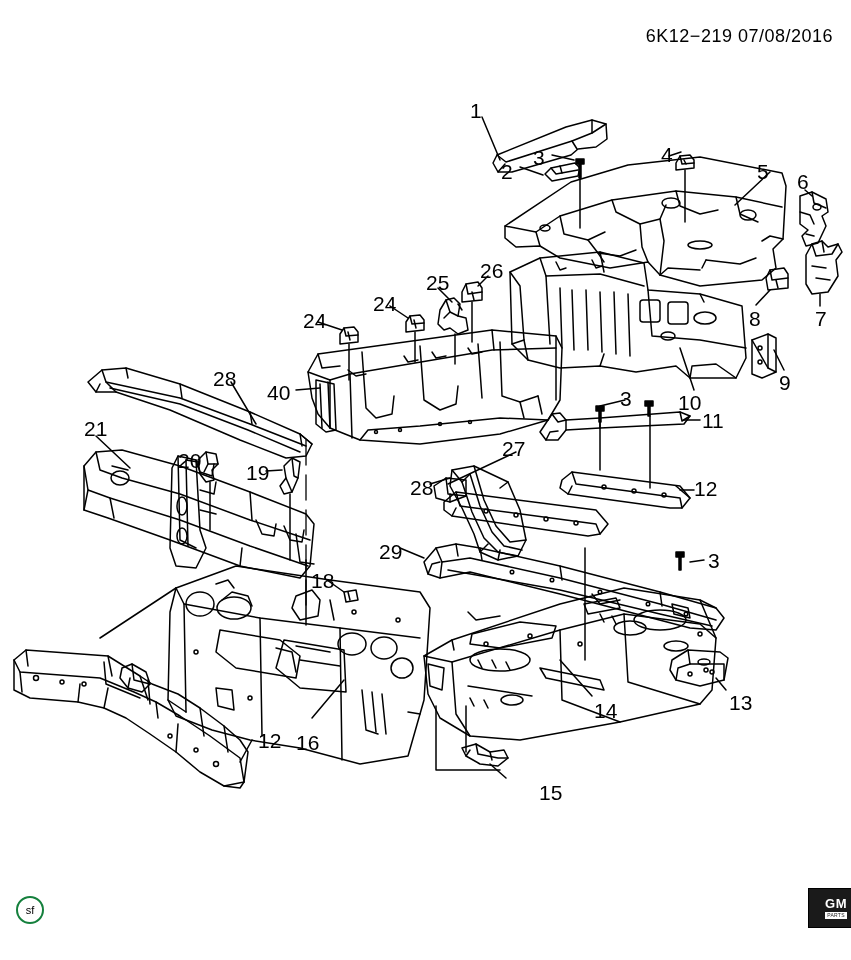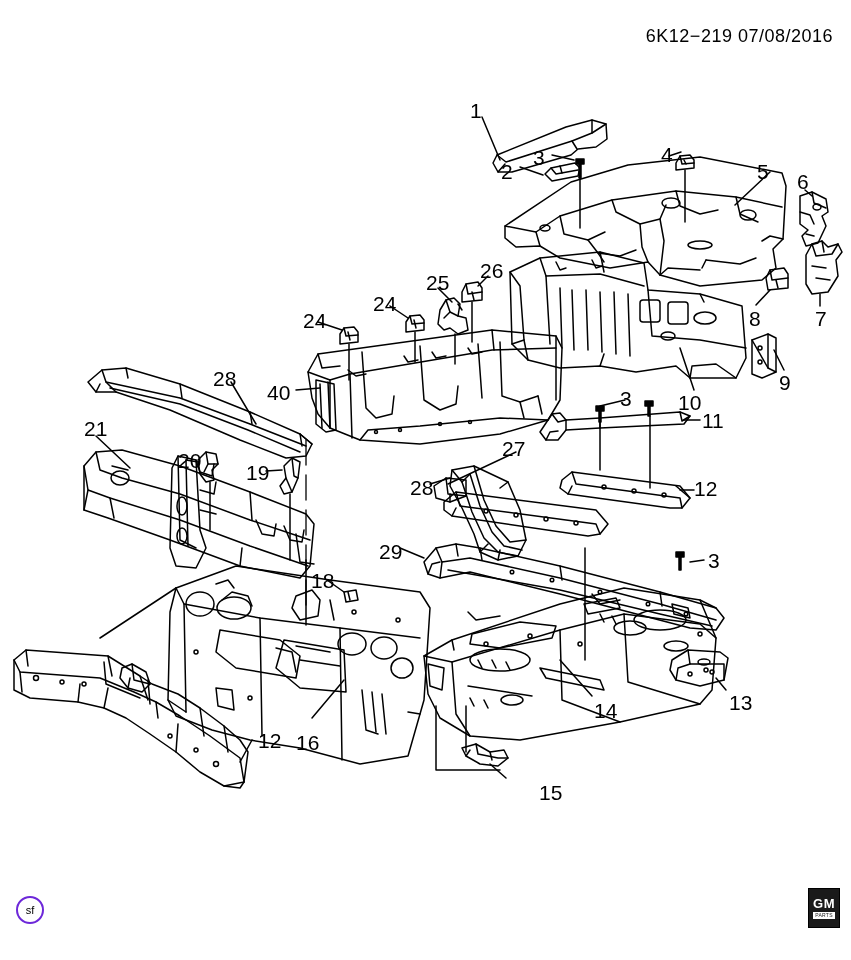--- a/index.html
+++ b/index.html
@@ -4,26 +4,26 @@
 <style>
   html,body{margin:0;padding:0;background:#ffffff;}
   body{width:851px;height:960px;position:relative;overflow:hidden;
        font-family:"Liberation Sans", sans-serif;color:#000;}
   #sheet{position:absolute;left:0;top:0;width:851px;height:960px;background:#fff;}
   .hdr{position:absolute;right:18px;top:26px;font-size:18px;letter-spacing:.5px;
        font-family:"Liberation Sans", sans-serif;white-space:nowrap;}
   svg.art{position:absolute;left:0;top:0;width:851px;height:960px;}
   .callout{position:absolute;font-size:21px;font-family:"Liberation Sans", sans-serif;
            line-height:1;white-space:nowrap;}
-  .sfmark{position:absolute;left:16px;top:896px;width:24px;height:24px;border:2px solid #6d28d9;
+  .sfmark{position:absolute;left:16px;top:896px;width:24px;height:24px;border:2px solid #15803d;
           border-radius:50%;display:flex;align-items:center;justify-content:center;
           font-size:11px;font-family:"Liberation Sans", sans-serif;}
   .gmlogo{position:absolute;left:808px;top:888px;width:30px;height:38px;background:#1a1a1a;
           border:1px solid #000;display:flex;flex-direction:column;align-items:center;
-          justify-content:center;gap:2px;}
+          justify-content:center;gap:2px;padding-left:12px;}
   .gmlogo .gmtxt{color:#fff;font-size:13px;font-weight:bold;letter-spacing:.5px;
                  font-family:"Liberation Sans", sans-serif;line-height:1;}
   .gmlogo .gmbar{background:#fff;color:#1a1a1a;font-size:5px;letter-spacing:.3px;
                  padding:0 2px;font-family:"Liberation Sans", sans-serif;line-height:1.4;}
 </style>
 </head>
 <body>
 
 <div id="sheet">
 

